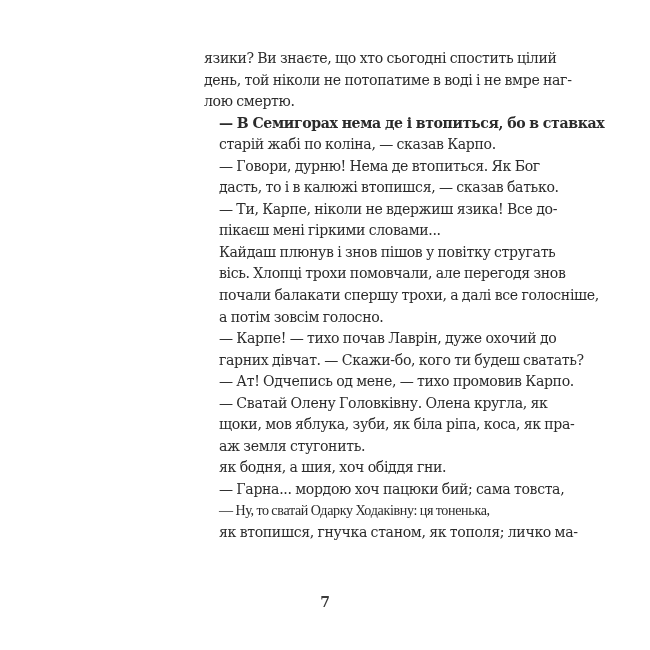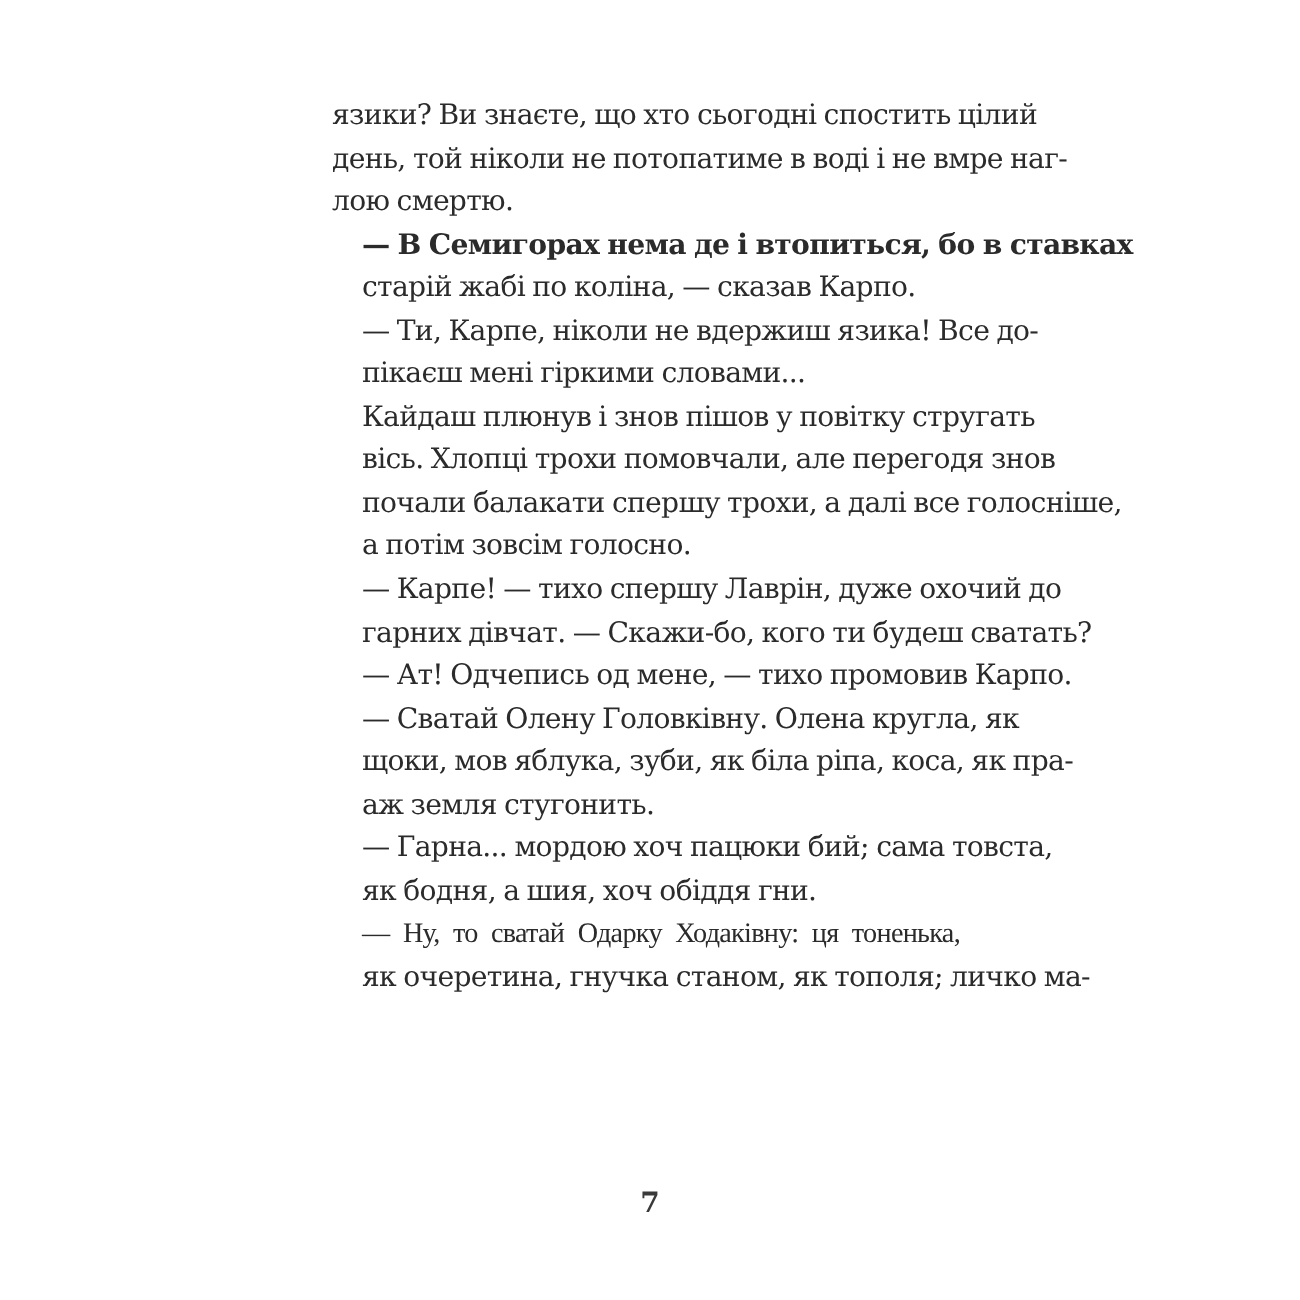--- a/index.html
+++ b/index.html
@@ -16,21 +16,21 @@
       font-family: "DejaVu Serif", "Liberation Serif", serif;
       font-size: 14.1px;
       line-height: 21.55px;
       color: #2b2b2b;
       text-align: justify;
       letter-spacing: -0.35px;
       word-spacing: -0.5px;
     }
     .para { margin: 0; text-indent: 15px; }
     .para.noindent { text-indent: 0; }
-    .line { display: block; text-align: justify; text-align-last: justify; white-space: nowrap; }
+    .line { display: block; text-align: justify; text-align-last: justify; white-space: nowrap; margin-left: 38px; }
     .line.last { text-align-last: left; }
     .page-number {
       position: absolute;
       left: 0; width: 650px; top: 594px;
       text-align: center;
       font-family: "DejaVu Serif", "Liberation Serif", serif;
       font-size: 14px;
       font-weight: bold;
       color: #3a3a3a;
     }
@@ -42,43 +42,47 @@
     <p class="para noindent">
       <span class="line">язики? Ви знаєте, що хто сьогодні спостить цілий</span>
       <span class="line">день, той ніколи не потопатиме в воді і не вмре наг-</span>
       <span class="line last">лою смертю.</span>
     </p>
     <p class="para">
       <span class="line" style="text-indent: 15px; font-weight: bold;">— В Семигорах нема де і втопиться, бо в ставках</span>
       <span class="line last">старій жабі по коліна, — сказав Карпо.</span>
     </p>
     <p class="para">
+      <span class="line" style="text-indent: 15px;">— Говори, дурню! Нема де втопиться. Як Бог</span>
+      <span class="line last">дасть, то і в калюжі втопишся, — сказав батько.</span>
+    </p>
+    <p class="para">
       <span class="line" style="text-indent: 15px;">— Ти, Карпе, ніколи не вдержиш язика! Все до-</span>
       <span class="line last">пікаєш мені гіркими словами...</span>
     </p>
     <p class="para">
       <span class="line" style="text-indent: 15px;">Кайдаш плюнув і знов пішов у повітку стругать</span>
       <span class="line">вісь. Хлопці трохи помовчали, але перегодя знов</span>
       <span class="line">почали балакати спершу трохи, а далі все голосніше,</span>
       <span class="line last">а потім зовсім голосно.</span>
     </p>
     <p class="para">
-      <span class="line" style="text-indent: 15px;">— Карпе! — тихо спершу Лаврін, дуже охочий до</span>
+      <span class="line" style="text-indent: 15px;">— Карпе! — тихо почав Лаврін, дуже охочий до</span>
       <span class="line last">гарних дівчат. — Скажи-бо, кого ти будеш сватать?</span>
     </p>
     <p class="para">
       <span class="line last" style="text-indent: 15px;">— Ат! Одчепись од мене, — тихо промовив Карпо.</span>
     </p>
     <p class="para">
       <span class="line" style="text-indent: 15px;">— Сватай Олену Головківну. Олена кругла, як</span>
       <span class="line">щоки, мов яблука, зуби, як біла ріпа, коса, як пра-</span>
       <span class="line last">аж земля стугонить.</span>
     </p>
     <p class="para">
+      <span class="line last">як бодня, а шия, хоч обіддя гни.</span>
       <span class="line" style="text-indent: 15px;">— Гарна... мордою хоч пацюки бий; сама товста,</span>
-      <span class="line last">як бодня, а шия, хоч обіддя гни.</span>
     </p>
     <p class="para">
       <span class="line" style="text-indent: 15px; font-family: Liberation Serif, serif;">— Ну, то сватай Одарку Ходаківну: ця тоненька,</span>
-      <span class="line">як очеретина, гнучка станом, як тополя; личко ма-</span>
+      <span class="line">як втопишся, гнучка станом, як тополя; личко ма-</span>
     </p>
   </div>
 <div class="page-number">7</div>
 
 </body></html>

